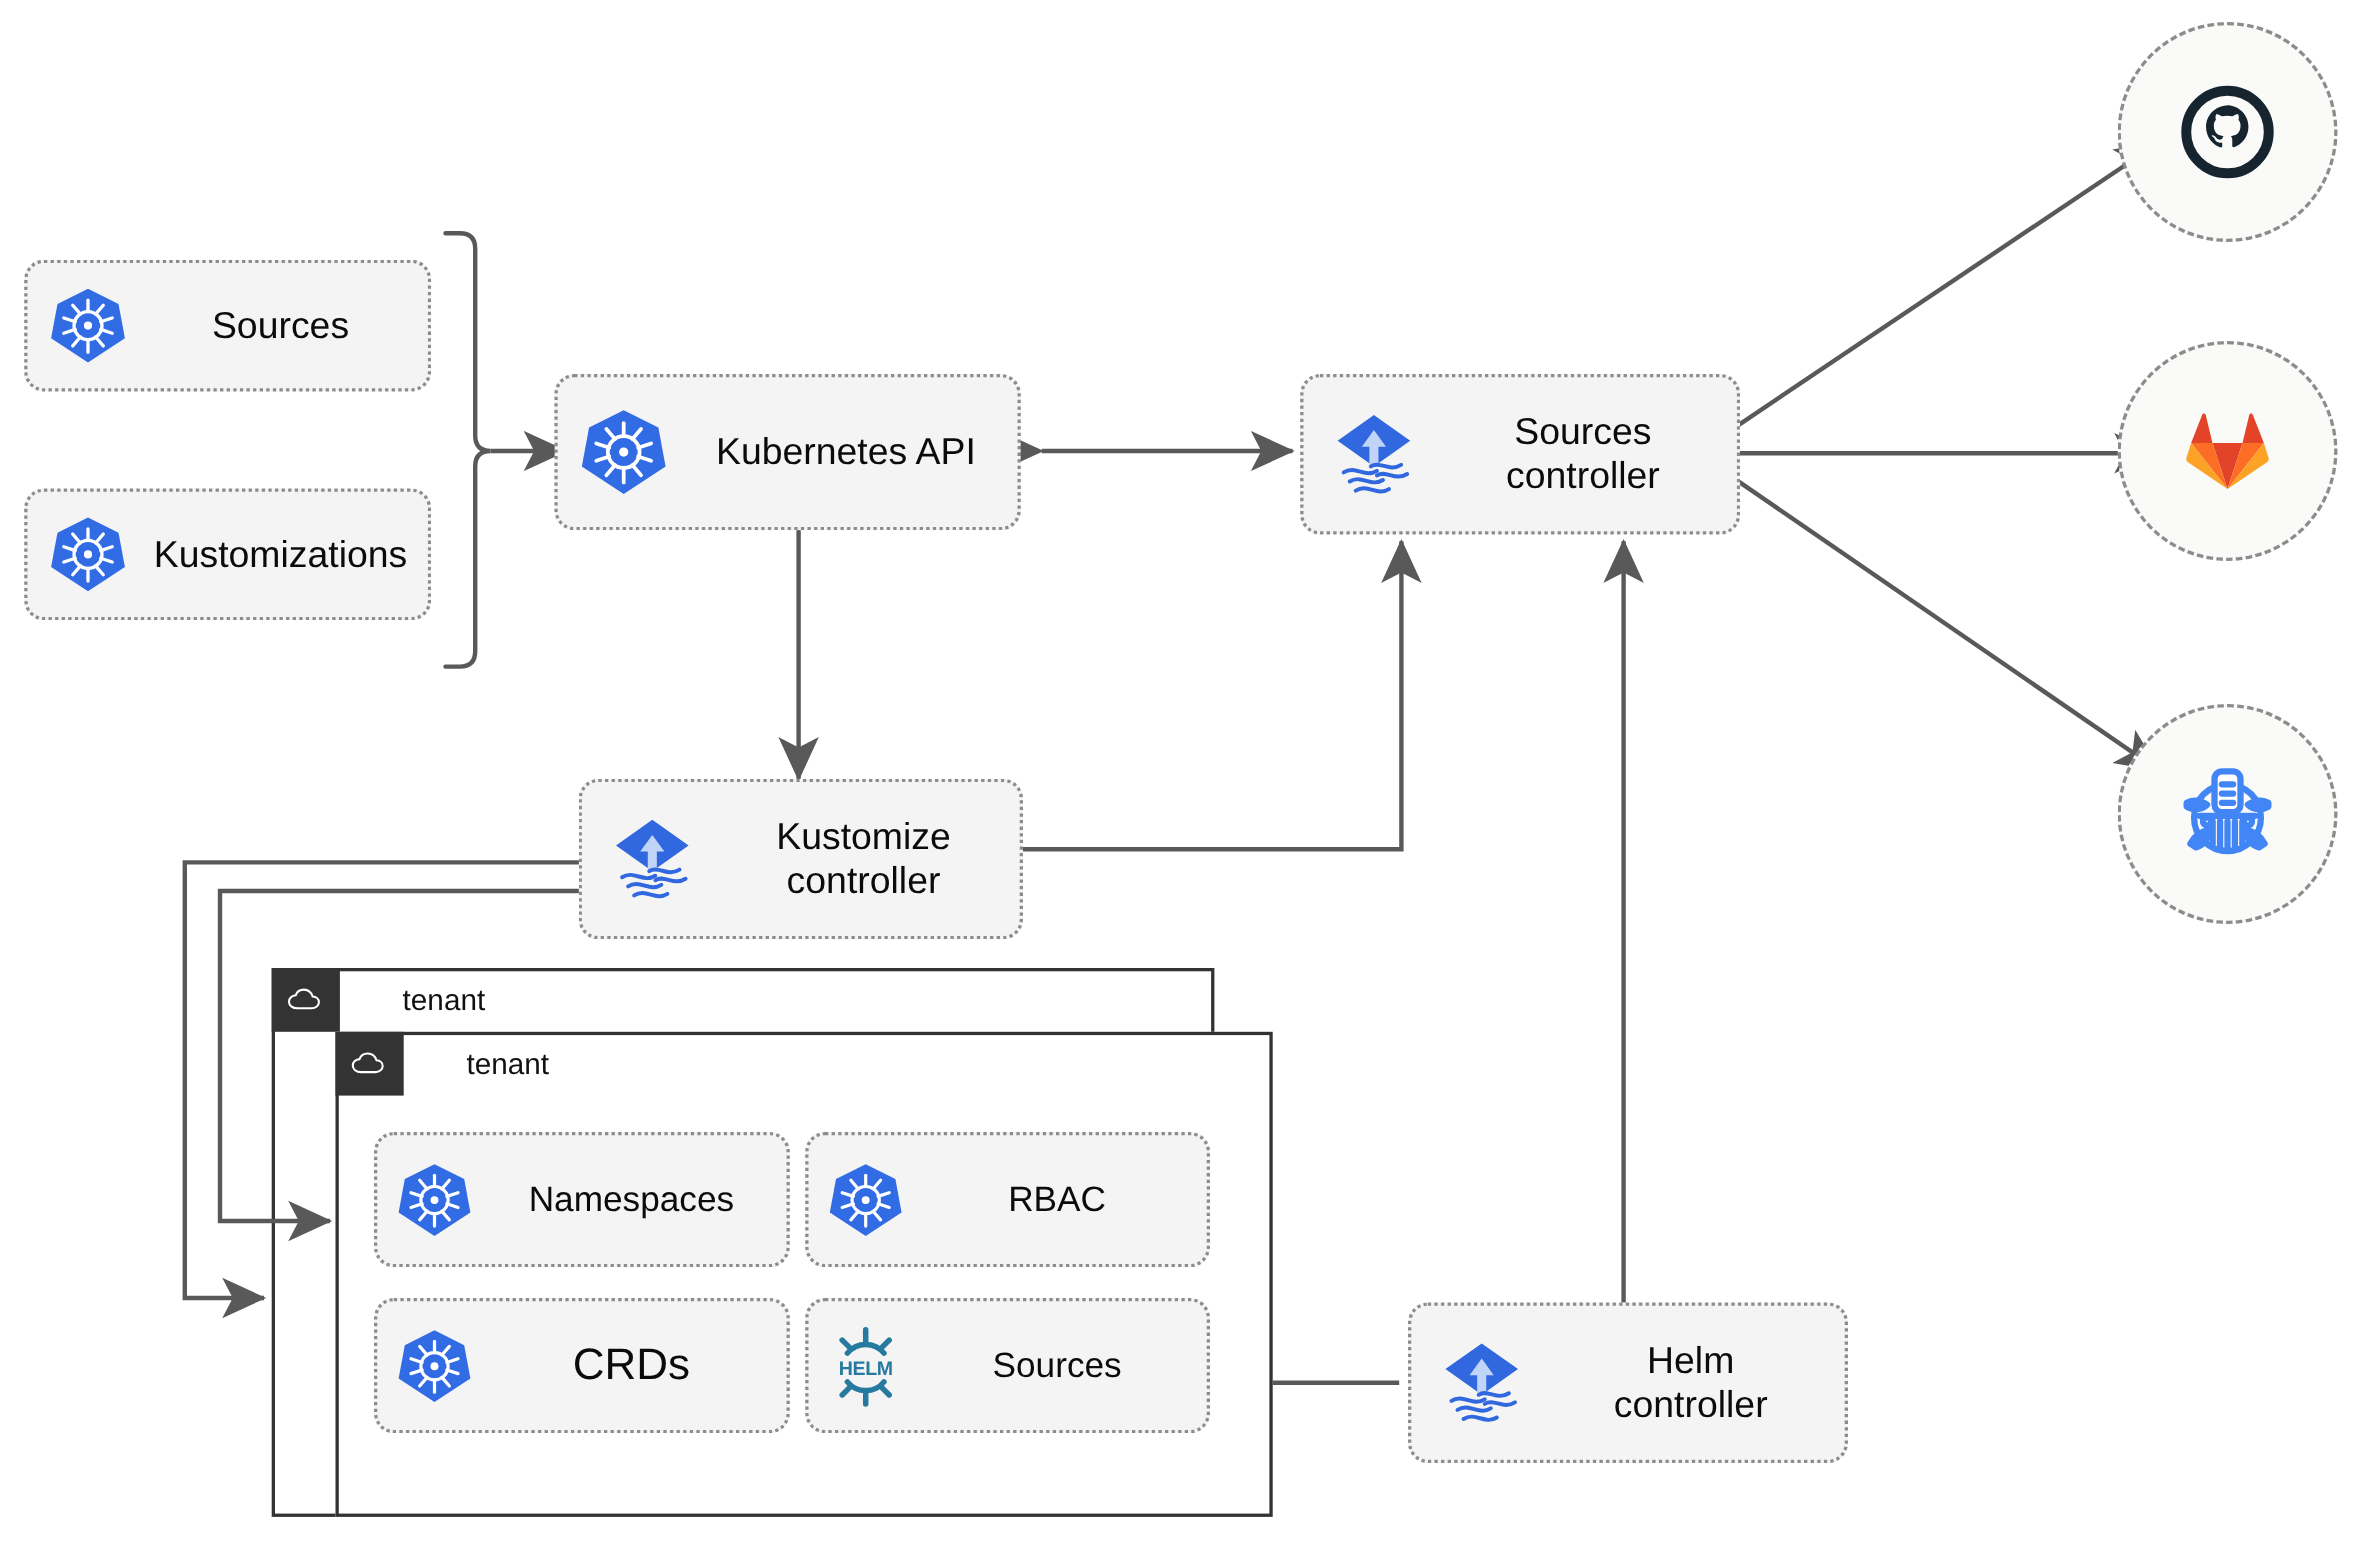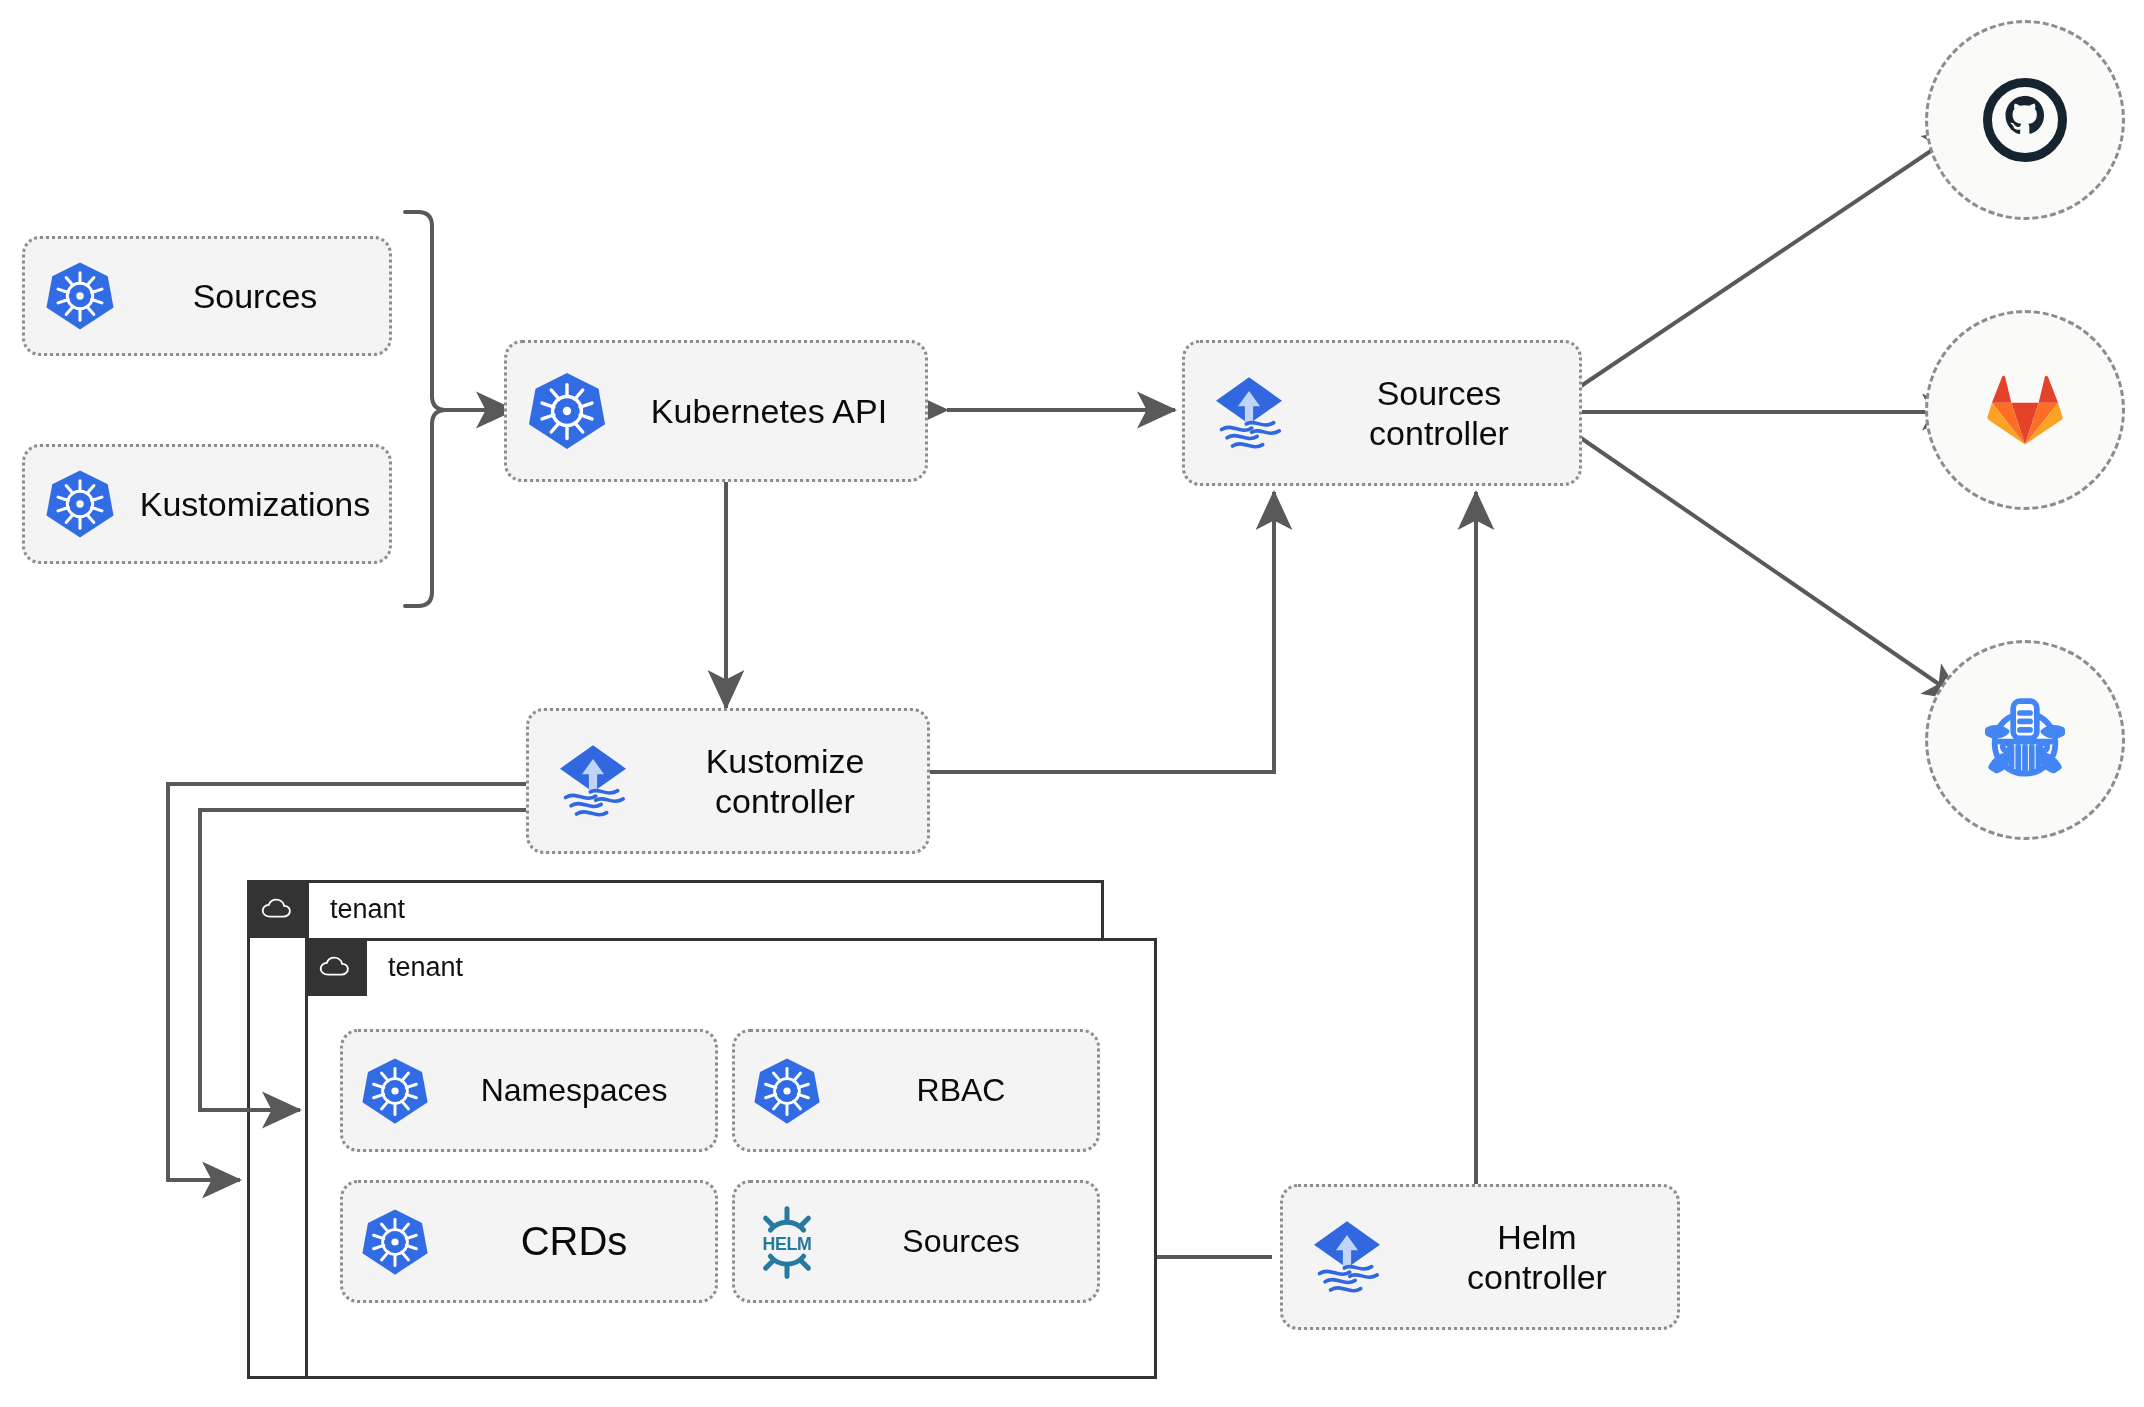--- a/index.html
+++ b/index.html
@@ -53,20 +53,21 @@
     padding:0 14px;
     box-sizing:border-box;
   }
   .tenant-title{
     position:absolute;
     top:-3px;
     height:58px;
     display:flex;align-items:center;
     color:#111;
     font-size:27px;
+    margin-left:36px;
   }
 
   svg.layer{position:absolute;top:0;left:0;width:2144px;height:1407px;pointer-events:none;}
   svg.layer.under{z-index:1;}
   .z2{z-index:2;}
   .z3{z-index:3;}
   .z4{z-index:4;}
 </style>
 </head>
 <body>

